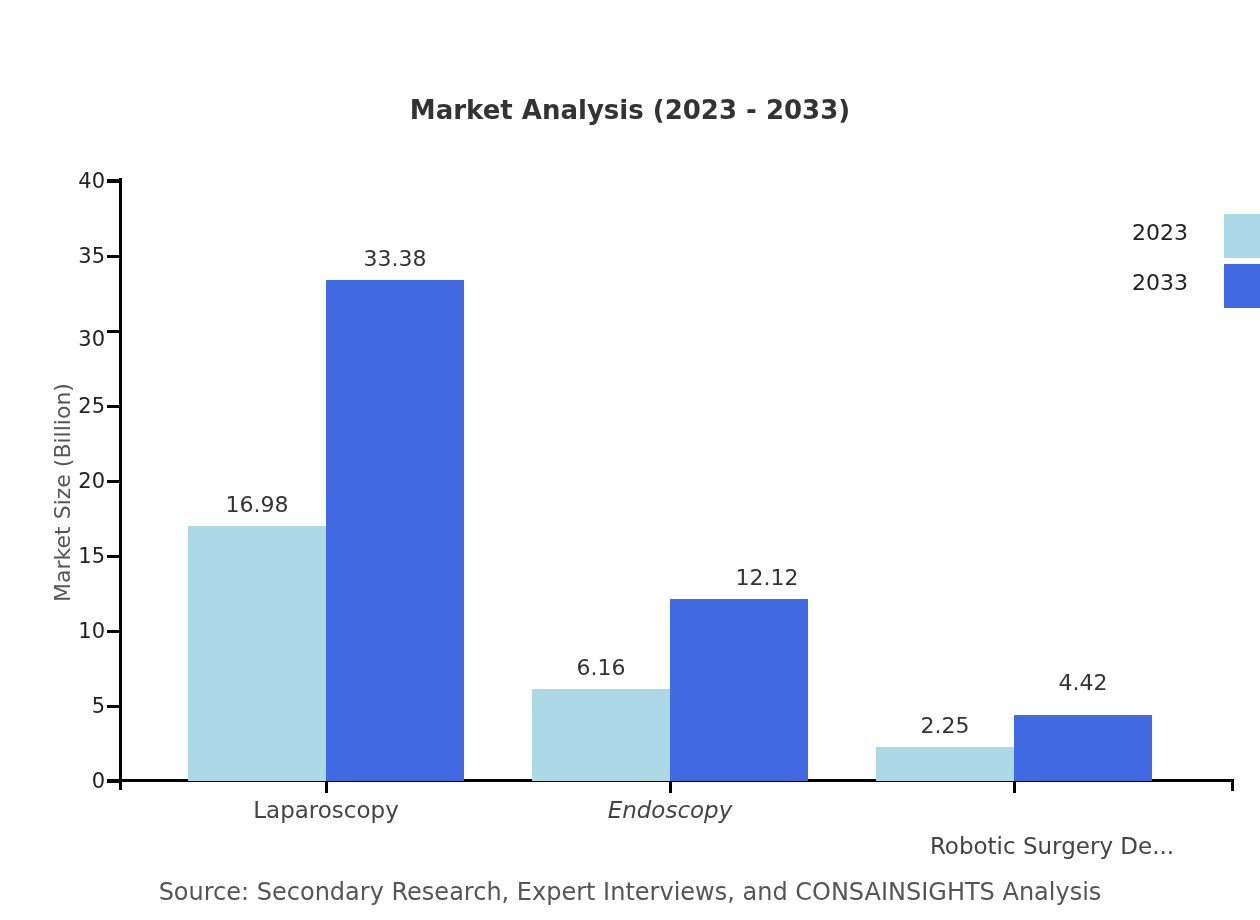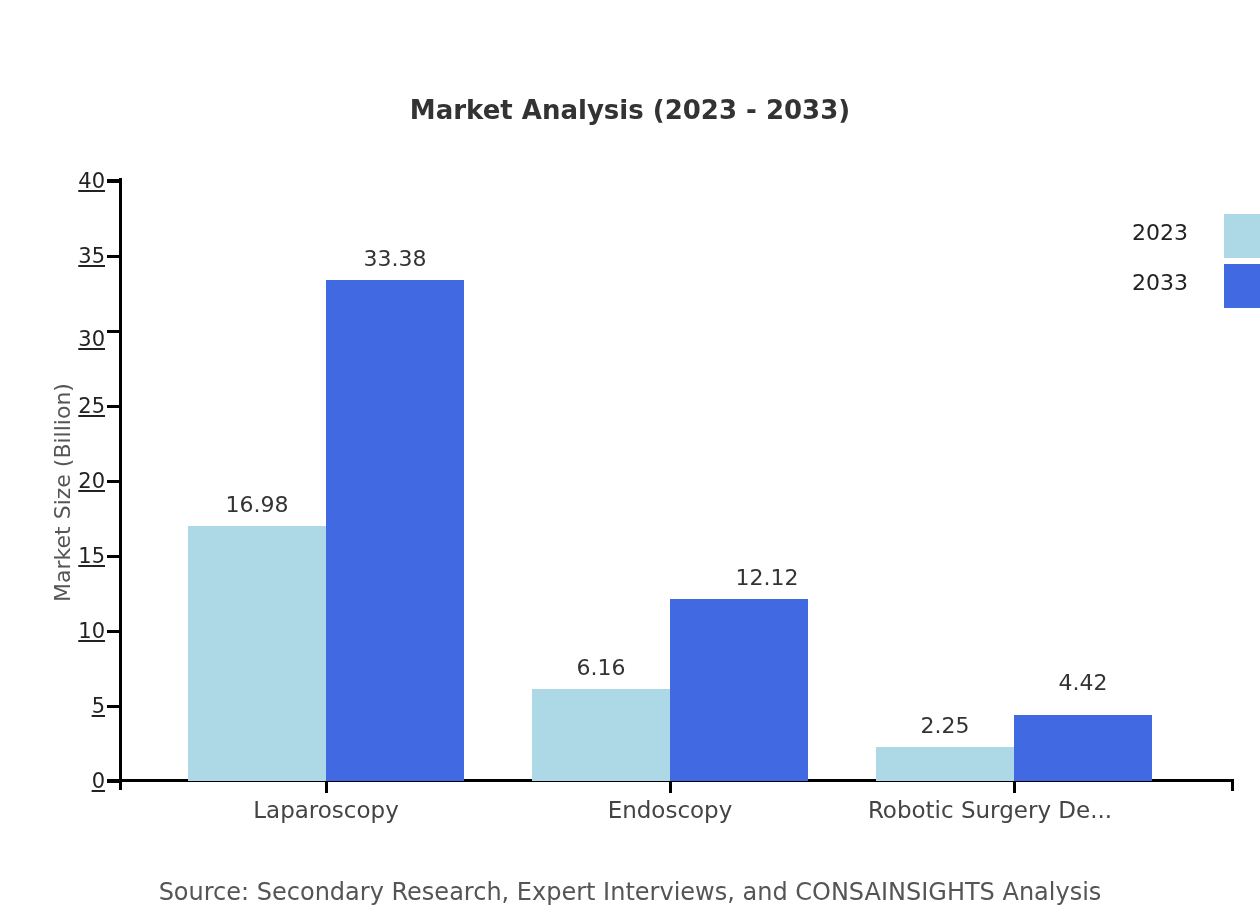--- a/index.html
+++ b/index.html
@@ -81,21 +81,20 @@
     background: #000000;
   }
   .y-tick-label {
     position: absolute;
     right: 1155px;
     width: 60px;
     text-align: right;
     font-size: 21px;
     color: #222222;
     line-height: 1;
-    text-decoration: underline;
   }
 
   
   #y-axis-title {
     position: absolute;
     left: -238px;
     top: 480px;
     width: 600px;
     text-align: center;
     transform: rotate(-90deg);
@@ -209,23 +208,23 @@
     <div class="y-tick-label" style="top: 329px;">30</div>
     <div class="y-tick" style="top: 255px;"></div>
     <div class="y-tick-label" style="top: 246px;">35</div>
     <div class="y-tick" style="top: 180px;"></div>
     <div class="y-tick-label" style="top: 171px;">40</div>
   </div>
 <div id="x-ticks-layer">
     <div class="x-tick" style="left: 325px;"></div>
     <div class="x-tick-label" style="left: 154px;">Laparoscopy</div>
     <div class="x-tick" style="left: 669px;"></div>
-    <div class="x-tick-label" style="left: 498px;">Endoscopy</div>
+    <div class="x-tick-label" style="left: 498px; font-style: italic;">Endoscopy</div>
     <div class="x-tick" style="left: 1013px;"></div>
-    <div class="x-tick-label" style="left: 818px;">Robotic Surgery De...</div>
+    <div class="x-tick-label" style="left: 880px; margin-top: 36px;">Robotic Surgery De...</div>
   </div>
 
 <div id="plot-area">
     <div class="bar bar-2023" style="left: 67px; width: 138px; height: 254.7px;"></div>
     <div class="bar-value" style="left: 66px; top: 313.3px;">16.98</div>
     <div class="bar bar-2023" style="left: 411px; width: 138px; height: 92.4px;"></div>
     <div class="bar-value" style="left: 410px; top: 475.6px;">6.16</div>
     <div class="bar bar-2023" style="left: 755px; width: 138px; height: 33.75px;"></div>
     <div class="bar-value" style="left: 754px; top: 534.25px;">2.25</div>
     <div class="bar bar-2033" style="left: 205px; width: 138px; height: 500.7px;"></div>

